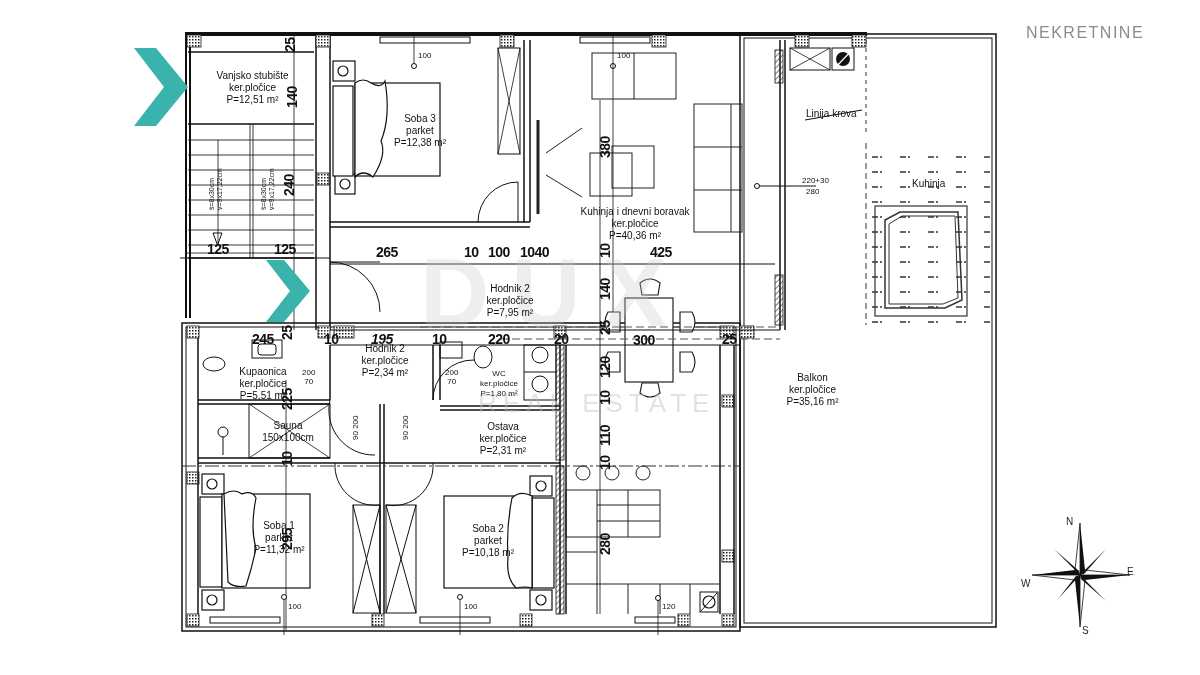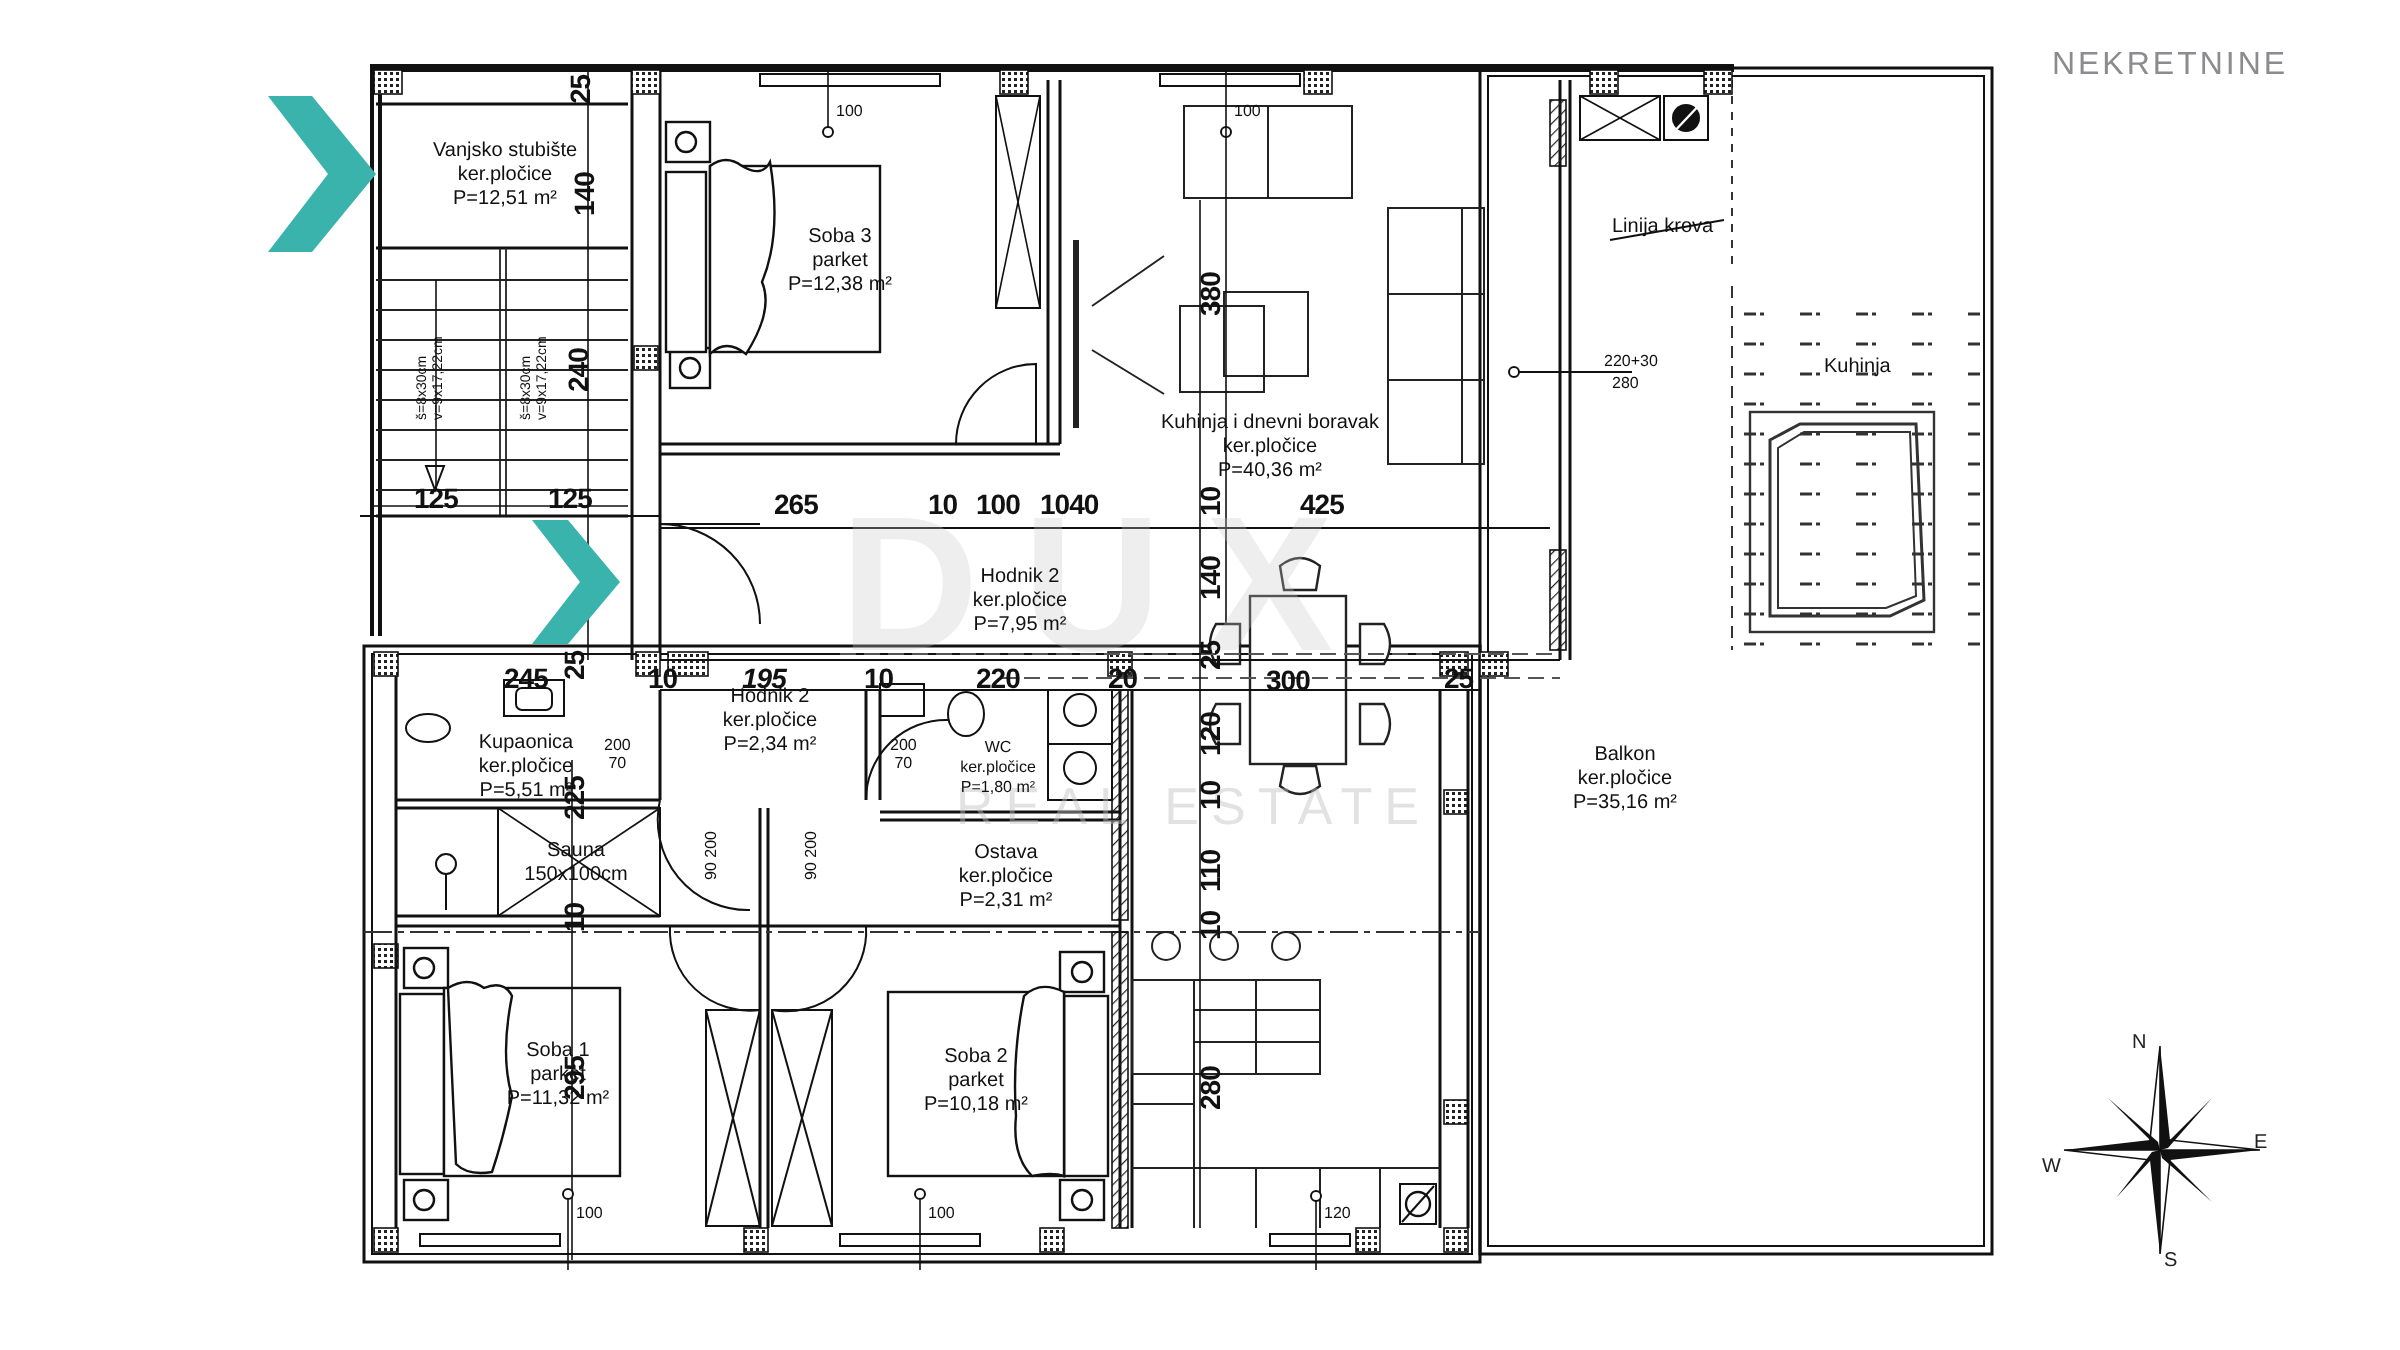--- a/index.html
+++ b/index.html
@@ -417,21 +417,21 @@
 </div>
 <div class="stair-note" style="left:402px;top:440px;font-size:8px;">
   <span>90</span> <span>200</span>
 </div>
 
 <div class="dim v" style="left:282px;top:52px;">25</div>
 <div class="dim v" style="left:284px;top:108px;">140</div>
 <div class="dim v" style="left:281px;top:196px;">240</div>
 <div class="dim" style="left:207px;top:241px;">125</div>
 <div class="dim" style="left:274px;top:241px;">125</div>
-<div class="dim" style="left:387px;top:244px;">265</div>
+<div class="dim" style="left:376px;top:244px;">265</div>
 <div class="dim" style="left:464px;top:244px;">10</div>
 <div class="dim" style="left:488px;top:244px;">100</div>
 <div class="dim" style="left:520px;top:244px;">1040</div>
 <div class="dim" style="left:650px;top:244px;">425</div>
 <div class="dim v" style="left:597px;top:158px;">380</div>
 <div class="dim v" style="left:597px;top:258px;">10</div>
 <div class="dim v" style="left:597px;top:300px;">140</div>
 <div class="dim v" style="left:597px;top:335px;">25</div>
 <div class="dim" style="left:633px;top:332px;">300</div>
 <div class="dim v" style="left:597px;top:378px;">120</div>

